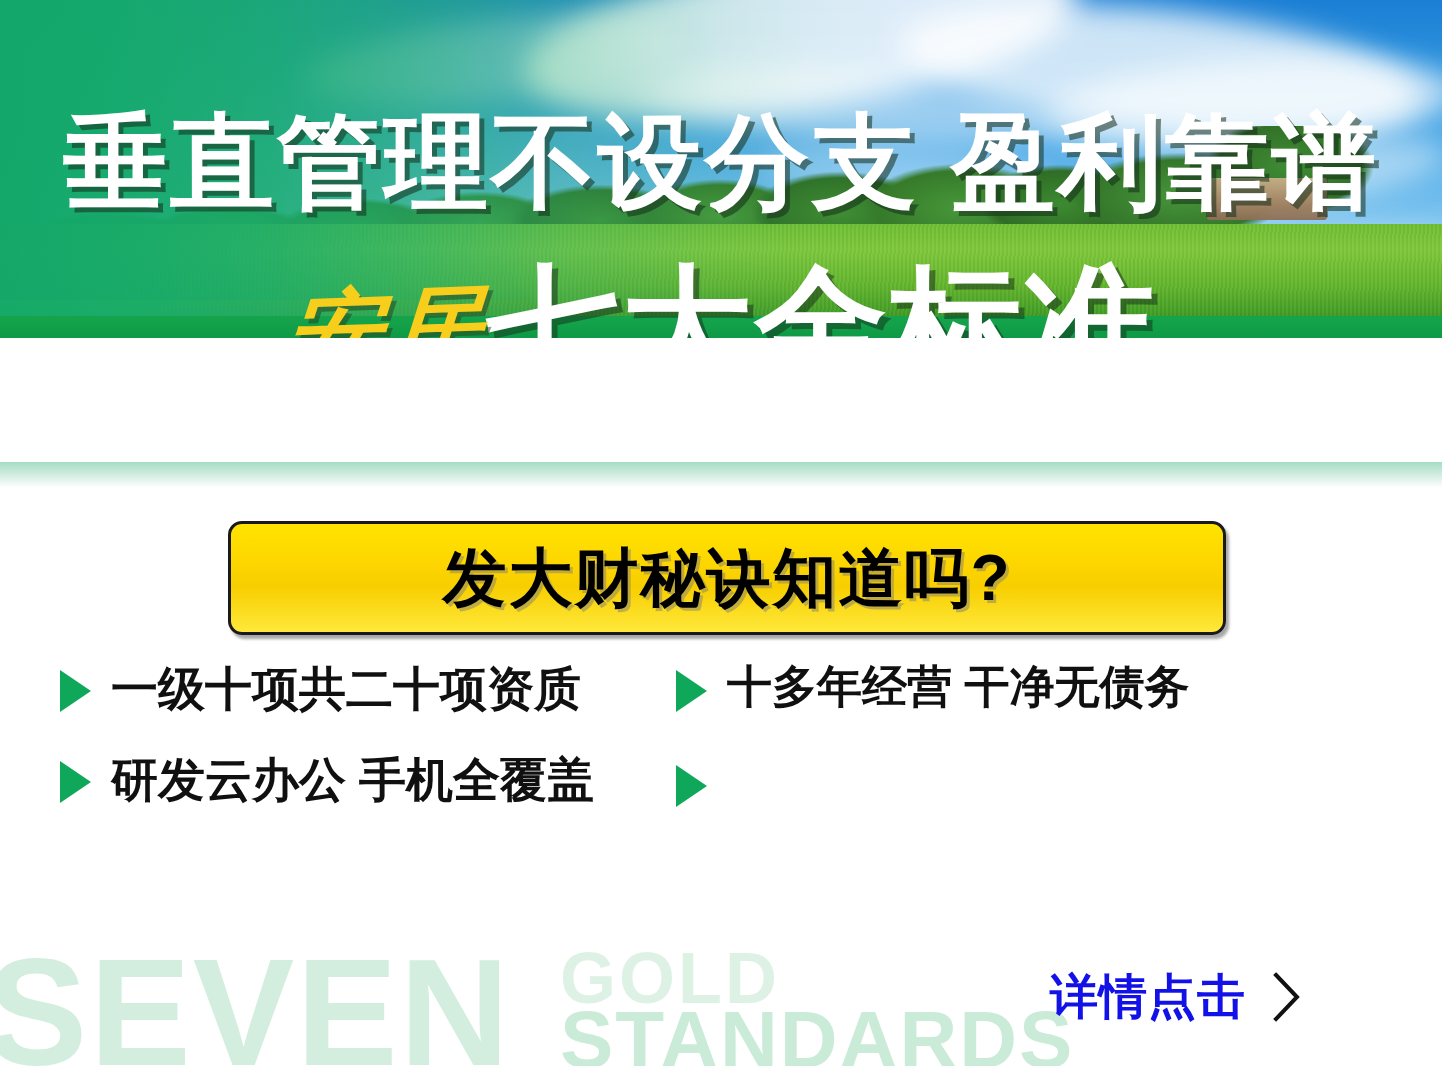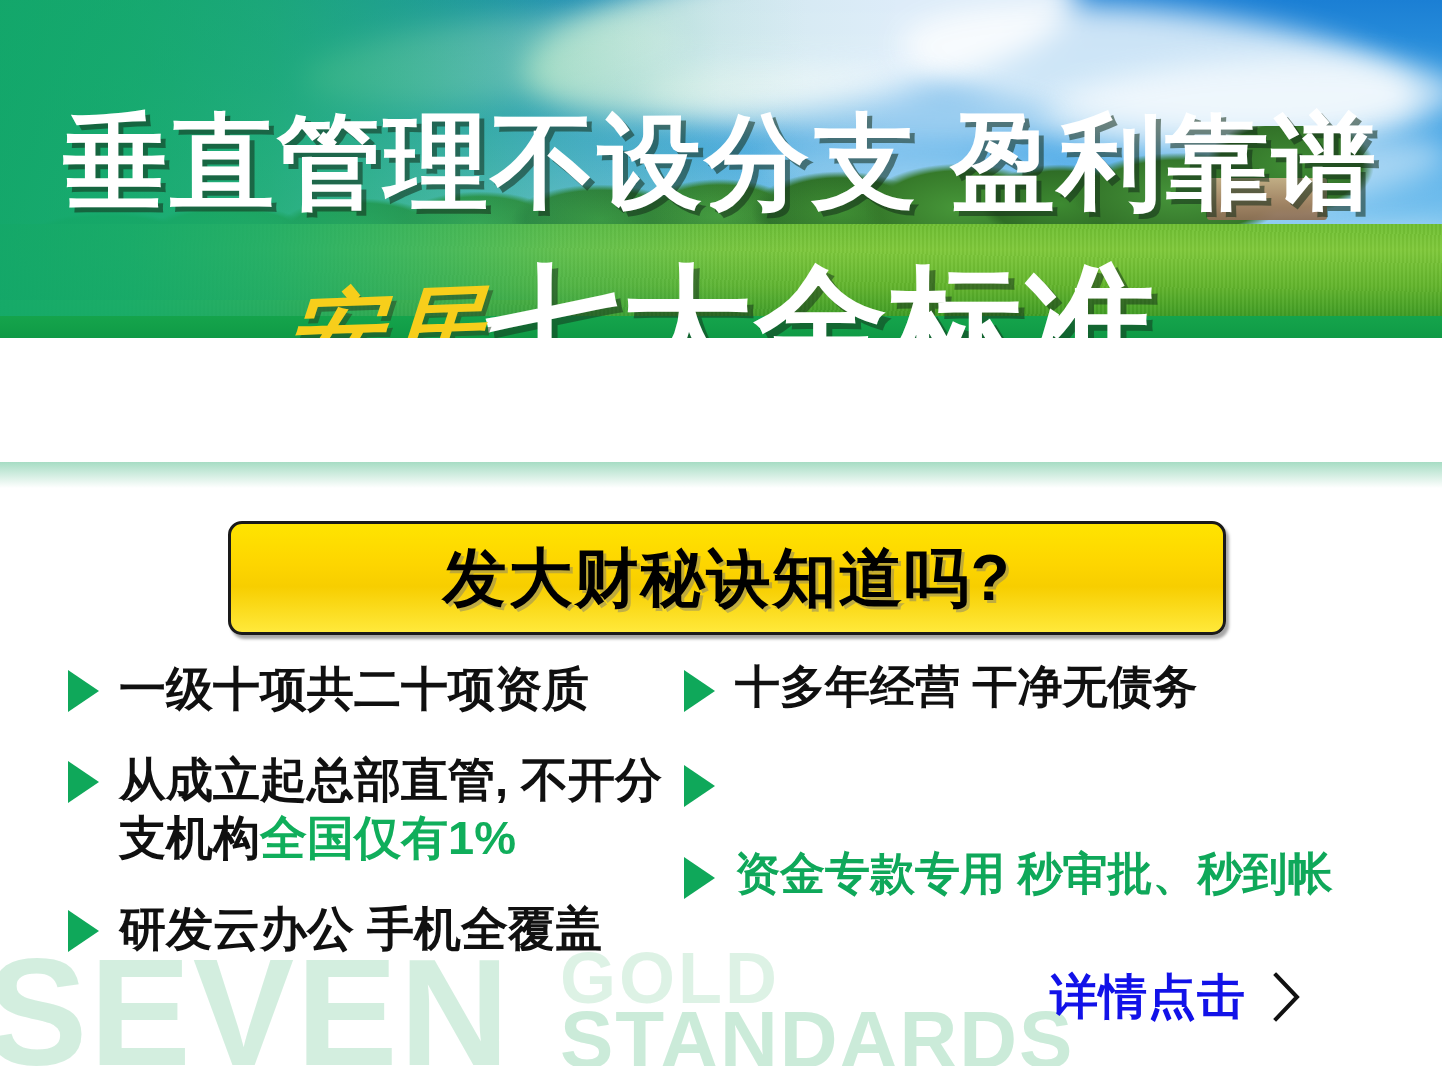--- a/index.html
+++ b/index.html
@@ -129,21 +129,21 @@
     box-shadow:3px 4px 3px rgba(0,0,0,.35);
     display:flex;align-items:center;justify-content:center;margin-top:24px;
   }
   .yellowbox-text{
     font-size:64px;font-weight:bold;color:#000000;letter-spacing:2px;
     text-shadow:3px 3px 0 rgba(120,120,120,.45);
     white-space:nowrap;
   }
 
   
-  .cols{position:absolute;left:0;top:660px;width:1378px;height:330px;margin-left:8px;}
+  .cols{position:absolute;left:0;top:660px;width:1378px;height:330px;}
   .col-left{position:absolute;left:60px;top:0;width:640px;}
   .col-right{position:absolute;left:676px;top:0;width:720px;}
 
   .bullet{display:flex;align-items:flex-start;gap:20px;margin-bottom:34px;}
   .tri{
     width:0;height:0;flex:0 0 auto;
     border-top:21px solid transparent;border-bottom:21px solid transparent;
     border-left:31px solid #0FA85A;
     margin-top:10px;
   }
@@ -225,47 +225,39 @@
 
 <div class="cols">
 
   <div class="col-left">
 
     <div class="bullet">
       <span class="tri"></span>
       <span class="btext">一级十项共二十项资质</span>
     </div>
 
-    <div class="bullet">
-      <span class="tri"></span>
-      <span class="btext b2line"><span>从成立起总部直管, 不开分支机构</span><span class="hl">全国仅有1%</span></span>
-    </div>
 
     <div class="bullet">
       <span class="tri"></span>
       <span class="btext">研发云办公 手机全覆盖</span>
     </div>
 
   </div>
 
   <div class="col-right">
 
     <div class="bullet">
       <span class="tri"></span>
       <span class="btext">十多年经营  干净无债务</span>
     </div>
 
     <div class="bullet">
       <span class="tri"></span>
     </div>
 
-    <div class="bullet">
-      <span class="tri"></span>
-      <span class="btext green">资金专款专用 秒审批、秒到帐</span>
-    </div>
 
   </div>
 </div>
 
 <div class="watermark">
   <div class="wm-seven">SEVEN</div>
   <div class="wm-gold">GOLD</div>
   <div class="wm-standards">STANDARDS</div>
 </div>
 

